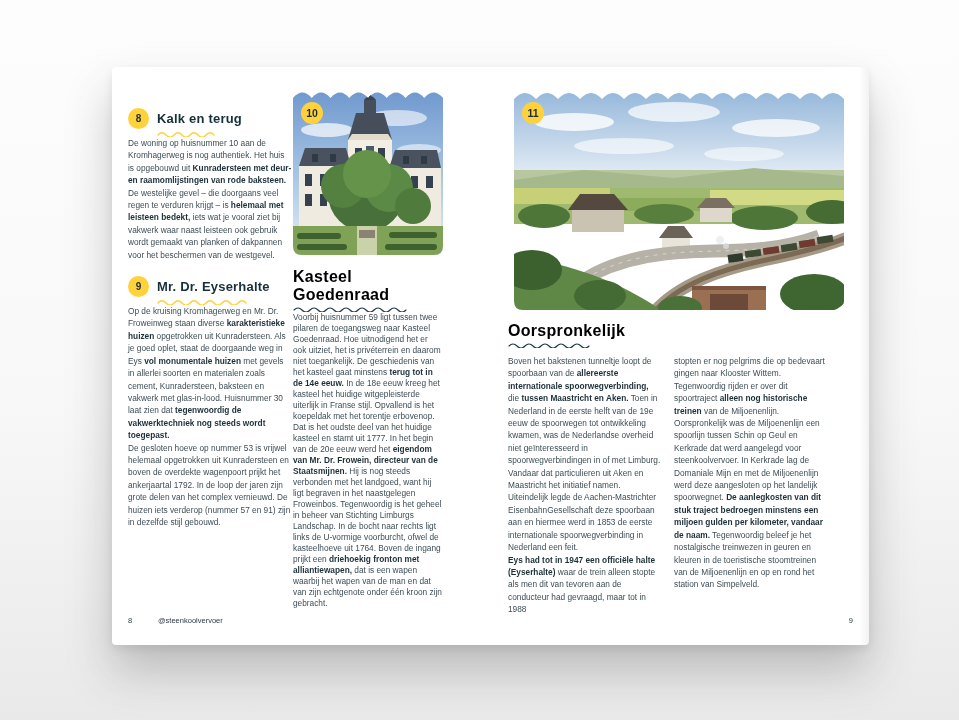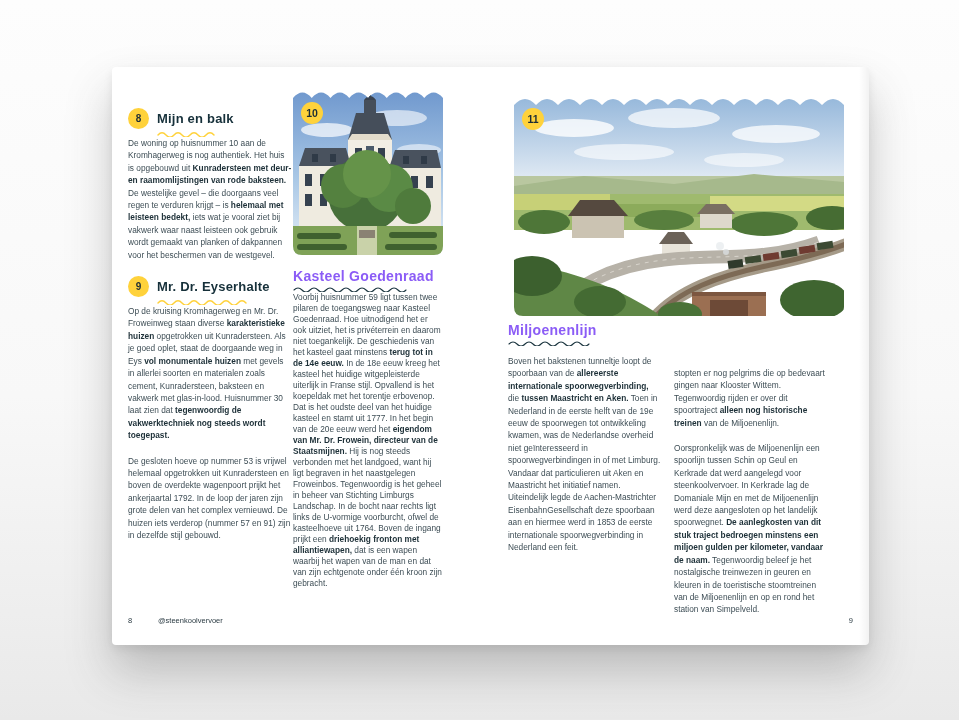--- a/index.html
+++ b/index.html
@@ -26,33 +26,33 @@
   .rp-col1{position:absolute;left:396px;top:288px;width:153px}
   .rp-col2{position:absolute;left:562px;top:288px;width:156px}
 
   .sec-head{display:flex;align-items:center;gap:8px}
   .badge{
     width:21px;height:21px;border-radius:50%;background:#FFD23B;
     color:#1d2d35;font-weight:bold;font-size:10px;
     display:flex;align-items:center;justify-content:center;flex:0 0 auto;
   }
   .sec-title{font-size:13px;font-weight:bold;color:#16303a;letter-spacing:.2px}
-  .h2{font-size:14px;font-weight:bold;color:#8b5cf6;letter-spacing:.3px}
+  .h2{font-size:16px;font-weight:bold;color:#000000;letter-spacing:.3px}
   .wavy{display:block;margin-top:2px}
   .wavy.ind{margin-left:29px}
 
   .para{font-size:8.3px;line-height:12.4px;color:#3d4d55;}
   .para.tight{line-height:11px}
   .para .b,.b{font-weight:bold;color:#1d3038}
   .sec9{margin-top:15px}
-  .gap{margin-top:13px}
+  .gap{}
 
   .photo{position:absolute;overflow:visible}
   .photo-castle{left:181px;top:21px;width:124px;height:167px}
-  .photo-rail{left:402px;top:27px;width:330px;height:222px}
+  .photo-rail{left:402px;top:21px;width:330px;height:222px}
   .photo .badge{position:absolute;left:8px;top:14px;width:22px;height:22px;font-size:10.5px}
   .photo svg{display:block}
 
   .footer{
     position:absolute;left:16px;top:549px;width:725px;
     display:flex;align-items:center;
     font-size:7.5px;color:#2a3a42;
   }
   .footer .pg-l{width:30px}
   .footer .handle{flex:1}
@@ -61,21 +61,21 @@
 </head>
 <body>
 
 <div class="card">
 
   <div class="col1">
 
     <div>
       <div class="sec-head">
         <div class="badge">8</div>
-        <div class="sec-title">Mijn en balk</div>
+        <div class="sec-title">Kalk en terug</div>
       </div>
       <svg class="wavy ind" width="64" height="6" viewBox="0 0 64 6">
         <path d="M1,4 q4,-4.5 8,0 t8,0 t8,0 t8,0 t8,0 t8,0 t8,0" fill="none" stroke="#FFD23B" stroke-width="1.4" stroke-linecap="round"></path>
       </svg>
       <div class="para"><span>De woning op huisnummer 10 aan de Kromhagerweg is nog authentiek. Het huis is opgebouwd uit </span><span class="b">Kunradersteen met deur- en raamomlijstingen van rode baksteen.</span><span> De westelijke gevel – die doorgaans veel regen te verduren krijgt – is </span><span class="b">helemaal met leisteen bedekt,</span><span> iets wat je vooral ziet bij vakwerk waar naast leisteen ook gebruik wordt gemaakt van planken of dakpannen voor het beschermen van de westgevel.</span></div>
     </div>
 
     <div class="sec9">
       <div class="sec-head">
         <div class="badge">9</div>
@@ -224,32 +224,33 @@
         <rect x="178" y="198" width="74" height="4" fill="#7c5640"></rect>
         <rect x="196" y="206" width="38" height="16" fill="#6d4a37"></rect>
         <ellipse cx="300" cy="206" rx="34" ry="20" fill="#3f6530"></ellipse>
         <ellipse cx="166" cy="220" rx="22" ry="12" fill="#4a7238"></ellipse>
       </g>
     </svg>
     <div class="badge">11</div>
   </div>
 
   <div class="rp-head">
-    <div class="h2">Miljoenenlijn</div>
+    <div class="h2">Oorspronkelijk</div>
     <svg class="wavy" width="82" height="6" viewBox="0 0 82 6">
       <path d="M1,4 q4,-4 8,0 t8,0 t8,0 t8,0 t8,0 t8,0 t8,0 t8,0 t8,0 t8,0" fill="none" stroke="#1c3640" stroke-width="1.1" stroke-linecap="round"></path>
     </svg>
   </div>
 
   <div class="rp-col1">
     <div class="para" style="margin-top:0"><span>Boven het bakstenen tunneltje loopt de spoorbaan van de </span><span class="b">allereerste internationale spoorwegverbinding,</span><span> die </span><span class="b">tussen Maastricht en Aken.</span><span> Toen in Nederland in de eerste helft van de 19e eeuw de spoorwegen tot ontwikkeling kwamen, was de Nederlandse overheid niet geïnteresseerd in spoorwegverbindingen in of met Limburg. Vandaar dat particulieren uit Aken en Maastricht het initiatief namen. Uiteindelijk legde de Aachen-Mastrichter EisenbahnGesellschaft deze spoorbaan aan en hiermee werd in 1853 de eerste internationale spoorwegverbinding in Nederland een feit.</span></div>
+    <div class="para gap"><span class="b">Eys had tot in 1947 een officiële halte (Eyserhalte)</span><span> waar de trein alleen stopte als men dit van tevoren aan de conducteur had gevraagd, maar tot in 1988</span></div>
   </div>
 
   <div class="rp-col2">
-    <div class="para" style="margin-top:12px"><span>stopten er nog pelgrims die op bedevaart gingen naar Klooster Wittem. Tegenwoordig rijden er over dit spoortraject </span><span class="b">alleen nog historische treinen</span><span> van de Miljoenenlijn.</span></div>
+    <div class="para" style="margin-top:0"><span>stopten er nog pelgrims die op bedevaart gingen naar Klooster Wittem. Tegenwoordig rijden er over dit spoortraject </span><span class="b">alleen nog historische treinen</span><span> van de Miljoenenlijn.</span></div>
     <div class="para gap"><span>Oorspronkelijk was de Miljoenenlijn een spoorlijn tussen Schin op Geul en Kerkrade dat werd aangelegd voor steenkoolvervoer. In Kerkrade lag de Domaniale Mijn en met de Miljoenenlijn werd deze aangesloten op het landelijk spoorwegnet. </span><span class="b">De aanlegkosten van dit stuk traject bedroegen minstens een miljoen gulden per kilometer, vandaar de naam.</span><span> Tegenwoordig beleef je het nostalgische treinwezen in geuren en kleuren in de toeristische stoomtreinen van de Miljoenenlijn en op en rond het station van Simpelveld.</span></div>
   </div>
 
   <div class="footer">
     <div class="pg-l">8</div>
     <div class="handle">@steenkoolvervoer</div>
     <div class="pg-r">9</div>
   </div>
 
   <div class="card-edge"></div>

